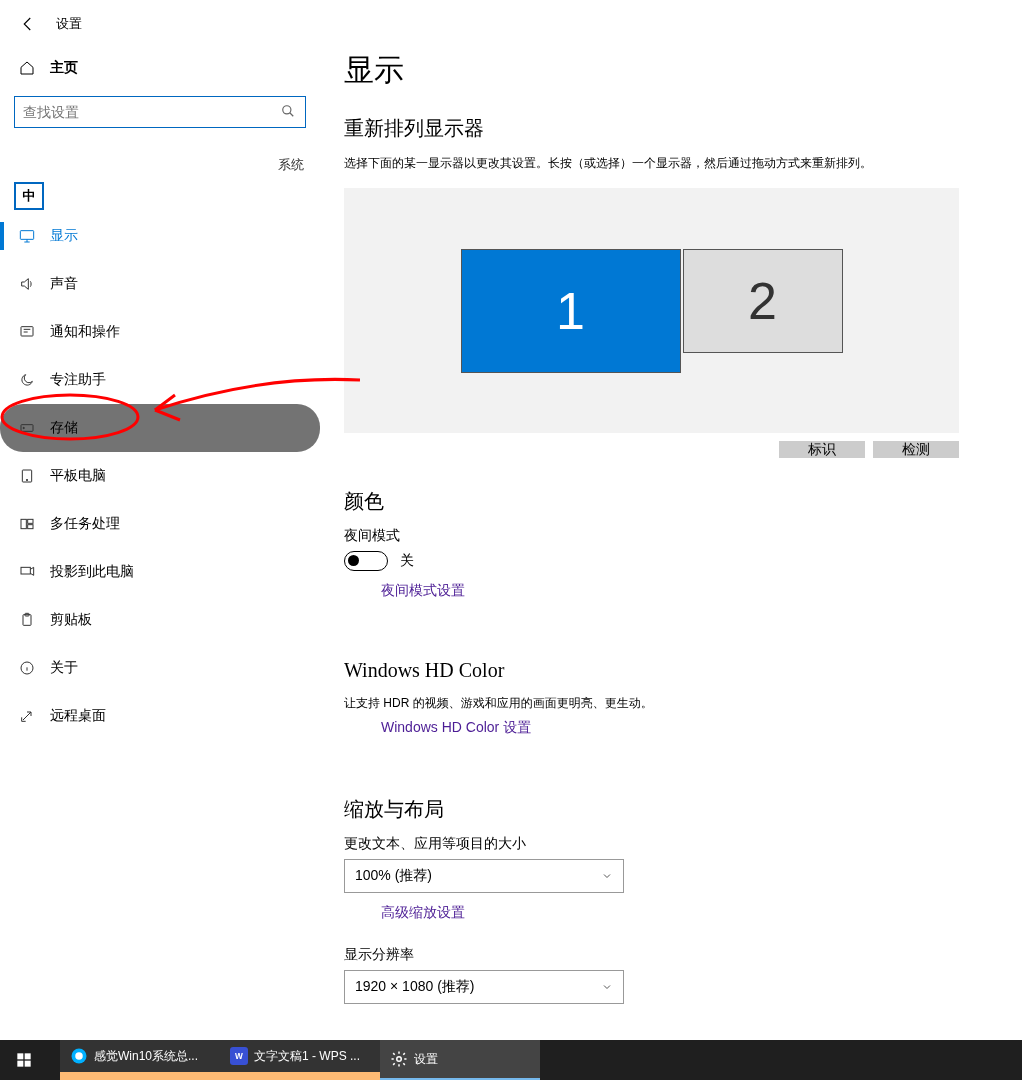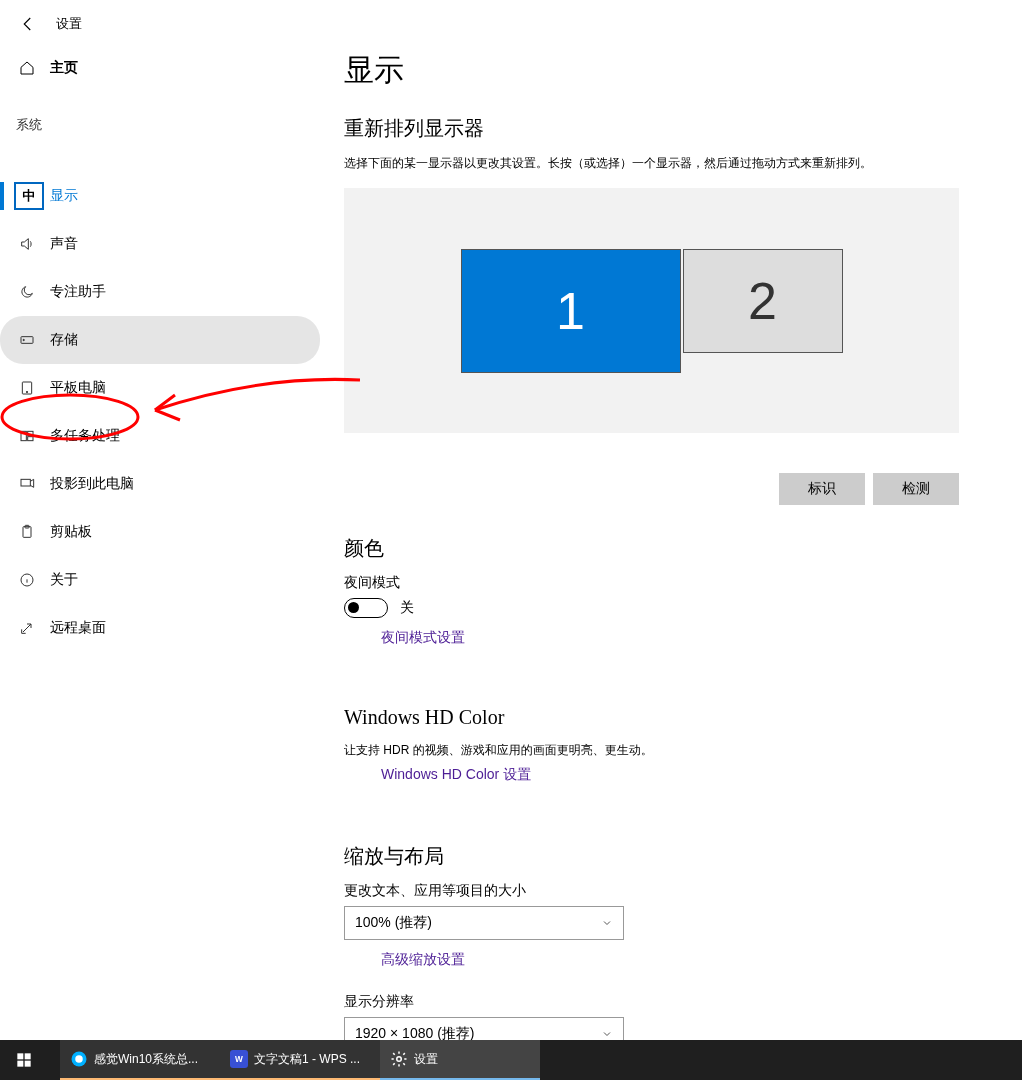--- a/index.html
+++ b/index.html
@@ -15,64 +15,64 @@
 .home-row { display: flex; align-items: center; height: 40px; padding-left: 18px; cursor: pointer; }
 .home-row .icon { width: 18px; display: flex; justify-content: center; margin-right: 14px; }
 .home-row .label { font-size: 14px; font-weight: bold; }
 
 .search-box { margin: 8px 14px 4px 14px; height: 32px; border: 1px solid #0067c0; display: flex; align-items: center; padding: 0 8px; position: relative; }
 .search-box input { flex: 1; border: none; outline: none; font-size: 14px; background: transparent; }
 .search-box .search-icon { width: 16px; height: 16px; color: #555; }
 
 .ime-indicator { position: absolute; left: 14px; top: 134px; border: 2px solid #0067c0; background: #fff; width: 30px; height: 28px; display: flex; align-items: center; justify-content: center; font-size: 13px; font-weight: bold; z-index: 5; }
 
-.section-label { padding: 8px 16px 8px 16px; font-size: 13px; color: #333; margin-top: 4px; }
+.section-label { padding: 8px 16px 8px 16px; font-size: 13px; color: #333; margin-top: 4px; text-align: right; }
 
 .nav-list { margin-top: 30px; }
 .nav-item { display: flex; align-items: center; height: 48px; padding-left: 18px; cursor: pointer; position: relative; }
 .nav-item.selected::before { content: ""; position: absolute; left: 0; top: 10px; bottom: 10px; width: 4px; background: #0078d4; }
 .nav-item.selected .label, .nav-item.selected .icon { color: #0078d4; }
-.nav-item.hovered { background: #e5e5e5; border-radius: 23px; }
+.nav-item.hovered { background: #737373; border-radius: 23px; }
 .nav-item .icon { width: 18px; height: 18px; display: flex; align-items: center; justify-content: center; margin-right: 14px; color: #333; }
 .nav-item .label { font-size: 14px; color: #000; }
 .nav-item.selected .label { color: #0078d4; }
 
 
 .main { position: absolute; left: 320px; top: 0; right: 0; bottom: 40px; padding: 50px 24px 0 24px; background: #fff; overflow: hidden; }
 .page-title { font-size: 30px; font-weight: 500; margin-bottom: 24px; }
 .section-heading { font-size: 20px; font-weight: 400; margin-bottom: 12px; margin-top: 21px; }
 .section-desc { font-size: 12px; color: #000; margin-bottom: 16px; line-height: 1.5; }
 
 .display-arrange { background: #f2f2f2; height: 245px; width: 615px; position: relative; display: flex; align-items: center; justify-content: center; gap: 2px; }
 .monitor { border: 1.5px solid #555; display: flex; align-items: center; justify-content: center; font-size: 52px; font-weight: 300; font-family: "Segoe UI Light","Segoe UI",sans-serif; cursor: pointer; }
 .monitor.m1 { background: #0078d4; color: #fff; width: 220px; height: 124px; }
 .monitor.m2 { background: #ddd; color: #333; width: 160px; height: 104px; margin-bottom: 20px; }
 
 .arrange-buttons { width: 615px; display: flex; justify-content: flex-end; gap: 8px; margin-top: 8px; margin-bottom: 30px;}
-.btn { background: #ccc; border: none; width: 86px; height: 32px; font-size: 14px; cursor: pointer; margin-top: 32px; }
+.btn { background: #ccc; border: none; width: 86px; height: 17px; font-size: 14px; cursor: pointer; }
 
 .toggle-row { display: flex; align-items: center; gap: 12px; margin: 4px 0 10px 0; }
 .toggle { width: 44px; height: 20px; border: 1.5px solid #000; border-radius: 10px; position: relative; cursor: pointer; }
 .toggle .knob { position: absolute; left: 3px; top: 3px; width: 11px; height: 11px; background: #000; border-radius: 50%; }
 .toggle-label { font-size: 14px; }
 
 .sub-label { font-size: 14px; margin-bottom: 6px; margin-top: 4px; }
 .link { color: #4c1d95; font-size: 14px; cursor: pointer; display: inline-block; margin-bottom: 14px; margin-left: 37px; }
 
 .dropdown { width: 280px; height: 34px; border: 1.5px solid #999; display: flex; align-items: center; justify-content: space-between; padding: 0 10px; font-size: 14px; cursor: pointer; margin-bottom: 10px; }
 .dropdown .chev { color: #666; }
 
 .spacer-lg { height: 24px; }
 
 
 .taskbar { position: absolute; left: 0; right: 0; bottom: 0; height: 40px; background: #1f1f1f; display: flex; align-items: stretch; }
 .task-start { width: 48px; display: flex; align-items: center; justify-content: center; cursor: pointer; }
 .task-search { width: 12px; }
 .task-item { display: flex; align-items: center; padding: 0 10px; gap: 6px; color: #fff; font-size: 12px; cursor: pointer; min-width: 160px; max-width: 160px; border-bottom: 2px solid transparent; }
-.task-item.open { background: #333; border-bottom: 2px solid #fdba74; }
+.task-item.open { background: #333; border-bottom: 8px solid #fdba74; }
 .task-item.active { background: #444; border-bottom: 2px solid #76b9ed; }
 .task-item .ticon { width: 18px; height: 18px; display: flex; align-items: center; justify-content: center; flex-shrink: 0; }
 .task-item .tlabel { white-space: nowrap; overflow: hidden; text-overflow: ellipsis; }
 
 
 .annotation { position: absolute; left: 0; top: 370px; width: 370px; height: 80px; z-index: 20; pointer-events: none; }
 
 svg { display: block; }
 </style>
 </head>
@@ -90,20 +90,29 @@
 <div class="sidebar">
   <div class="home-row">
     <span class="icon">
       <svg width="16" height="16" viewBox="0 0 24 24" fill="none" stroke="#000" stroke-width="1.5">
           <path d="M3 11 L12 3 L21 11 V21 H3 Z"></path>
         </svg>
     </span>
     <span class="label">主页</span>
   </div>
 
+  <div class="search-box">
+    <input placeholder="查找设置" style="">
+    <span class="search-icon">
+      <svg width="14" height="14" viewBox="0 0 24 24" fill="none" stroke="#666" stroke-width="2">
+          <circle cx="10" cy="10" r="7"></circle>
+          <path d="M15 15 L21 21"></path>
+        </svg>
+    </span>
+  </div>
 
   <div class="ime-indicator">中</div>
 
   <div class="section-label" style="margin-top:20px;">系统</div>
 
   <div class="nav-list" id="nav-list">
       <div class="nav-item selected">
         <span class="icon">
           <svg width="16" height="16" viewBox="0 0 24 24" fill="none" stroke="currentColor" stroke-width="1.5">
             <rect x="2" y="4" width="20" height="13" rx="1"></rect>
@@ -113,20 +122,29 @@
         <span class="label">显示</span>
       </div>
       <div class="nav-item">
         <span class="icon">
           <svg width="16" height="16" viewBox="0 0 24 24" fill="none" stroke="currentColor" stroke-width="1.5">
             <path d="M4 9v6h4l6 5V4L8 9H4z"></path>
             <path d="M17 8c1.5 1.5 1.5 6.5 0 8"></path>
           </svg>
         </span>
         <span class="label">声音</span>
+      </div>
+      <div class="nav-item">
+        <span class="icon">
+          <svg width="16" height="16" viewBox="0 0 24 24" fill="none" stroke="currentColor" stroke-width="1.5">
+            <rect x="3" y="4" width="18" height="14" rx="1"></rect>
+            <path d="M7 8h10M7 12h6"></path>
+          </svg>
+        </span>
+        <span class="label">通知和操作</span>
       </div>
       <div class="nav-item">
         <span class="icon">
           <svg width="16" height="16" viewBox="0 0 24 24" fill="none" stroke="currentColor" stroke-width="1.5">
             <path d="M20 14A8 8 0 1 1 10 4a6 6 0 0 0 10 10z"></path>
           </svg>
         </span>
         <span class="label">专注助手</span>
       </div>
       <div class="nav-item hovered">

